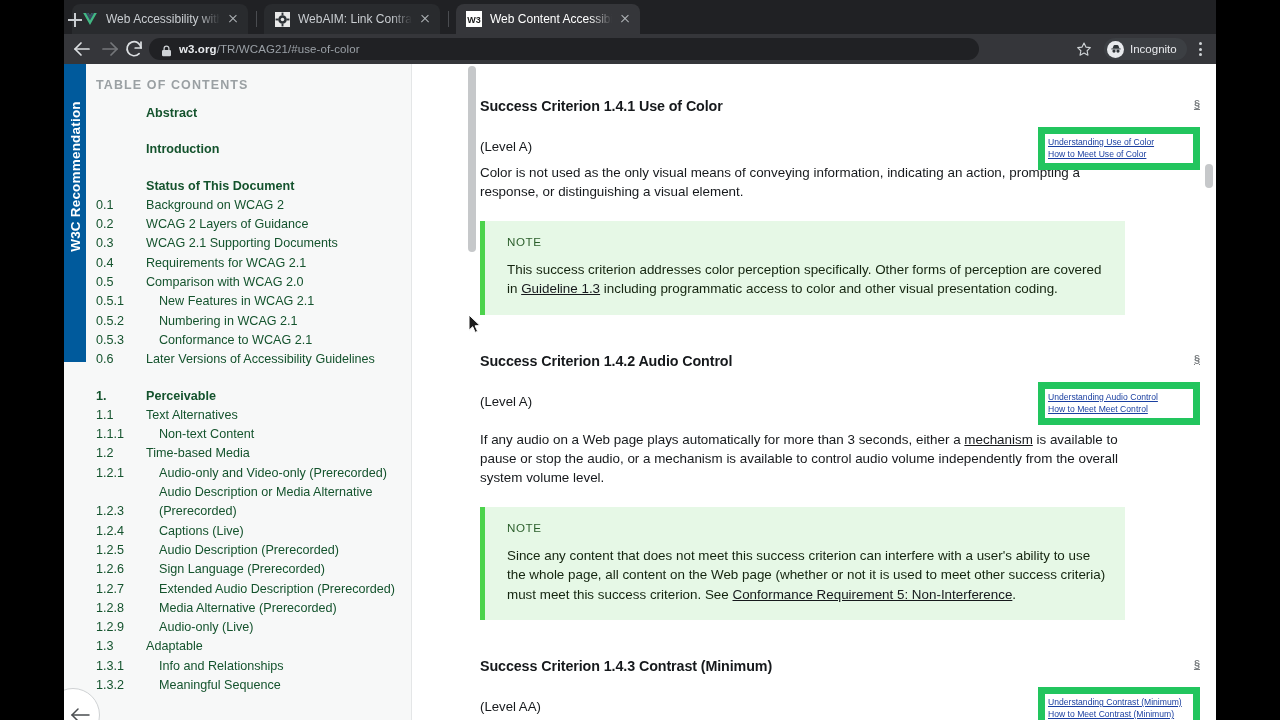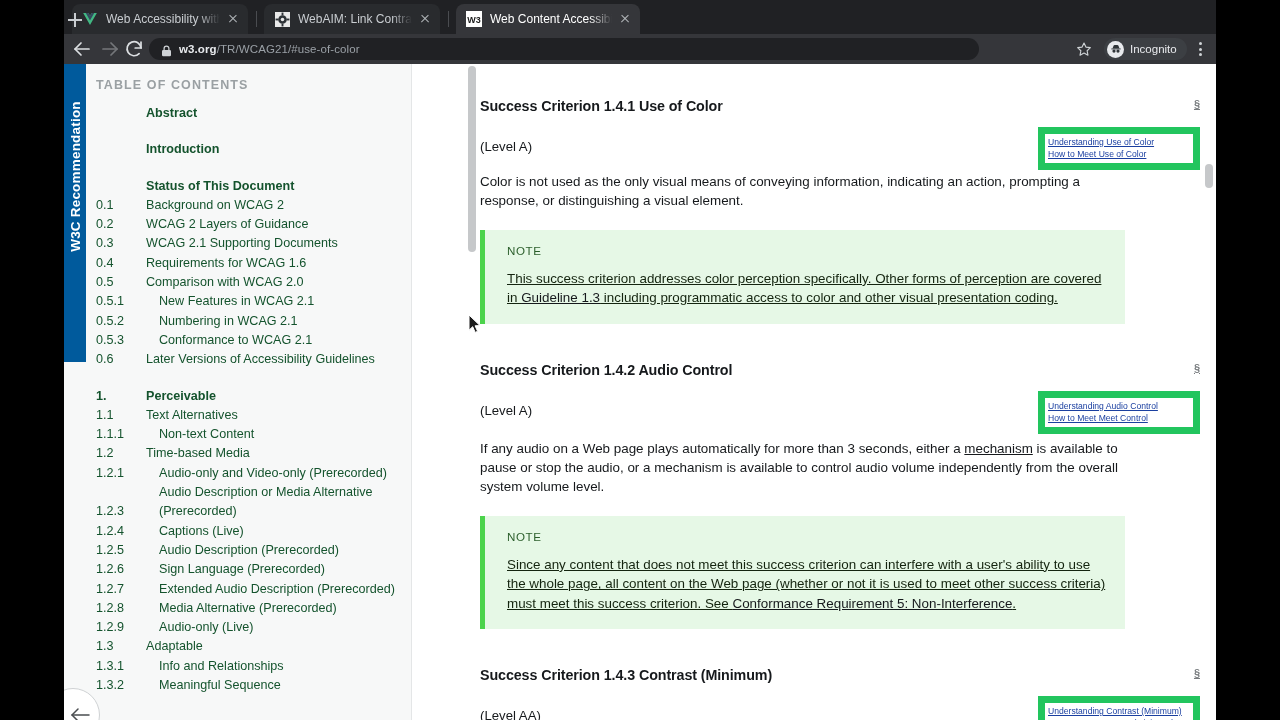--- a/index.html
+++ b/index.html
@@ -128,21 +128,21 @@
   .sc-body a, .note a{color:#16191c;text-decoration:underline;}
   .linkbox{
     position:absolute;right:0;width:162px;border:7px solid #22c55e;box-sizing:border-box;
     padding:2px 3px 3px 3px;background:#fff;
   }
   .linkbox a{display:block;font-size:8.6px;line-height:12px;color:#1a3fa0;text-decoration:underline;white-space:nowrap;}
   .note{
     background:#e6f8e6;border-left:5px solid #4cd34c;padding:14px 18px 16px 22px;box-sizing:border-box;
   }
   .note-label{font-size:11.6px;color:#2b5e2b;letter-spacing:.6px;margin-bottom:12px;}
-  .note-text{font-size:13.4px;line-height:19.4px;color:#14240f;text-decoration:underline;}
+  .note-text{font-size:13.4px;line-height:19.4px;color:#14240f;}
 
   
   .sb-page{position:absolute;left:1137px;top:0;width:15px;height:656px;background:#fff;}
   .sb-page .thumb{position:absolute;left:3.5px;top:100px;width:8px;height:24px;background:#c6c8ca;border-radius:4px;}
 
   
   .cursor{position:absolute;left:404px;top:250px;width:14px;height:20px;z-index:30;pointer-events:none;}
 </style>
 </head>
 <body>
@@ -282,21 +282,21 @@
               <div class="toc-row lvl1">
                 <span class="num">0.2</span>
                 <span class="lbl">WCAG 2 Layers of Guidance</span>
               </div>
               <div class="toc-row lvl1">
                 <span class="num">0.3</span>
                 <span class="lbl">WCAG 2.1 Supporting Documents</span>
               </div>
               <div class="toc-row lvl1">
                 <span class="num">0.4</span>
-                <span class="lbl">Requirements for WCAG 1.6</span>
+                <span class="lbl">Requirements for WCAG 2.1</span>
               </div>
               <div class="toc-row lvl1">
                 <span class="num">0.5</span>
                 <span class="lbl">Comparison with WCAG 2.0</span>
               </div>
               <div class="toc-row lvl2">
                 <span class="num">0.5.1</span>
                 <span class="lbl">New Features in WCAG 2.1</span>
               </div>
               <div class="toc-row lvl2">
@@ -395,21 +395,21 @@
             <span>Success Criterion 1.4.1 Use of Color</span>
             <a class="sect-mark" href="#">§</a>
           </div>
           <div style="position:relative;height:22px;margin-top:23px;">
             <span class="level">(Level A)</span>
             <div class="linkbox" style="top:-10px;">
               <a href="#">Understanding Use of Color</a>
               <a href="#">How to Meet Use of Color</a>
             </div>
           </div>
-          <div class="sc-body" style="margin-top:13px;width:648px;">
+          <div class="sc-body" style="margin-top:4px;width:648px;">
             <span>Color is not used as the only visual means of conveying information, indicating an action, prompting a response, or distinguishing a visual element.</span>
           </div>
           <div class="note" style="margin-top:19px;width:645px;">
             <div class="note-label">NOTE</div>
             <div class="note-text"><span>This success criterion addresses color perception specifically. Other forms of perception are covered in </span><a href="#">Guideline 1.3</a><span> including programmatic access to color and other visual presentation coding.</span></div>
           </div>
         </div>
 
         <div class="sc" style="margin-top:38px;">
           <div class="sc-head">

